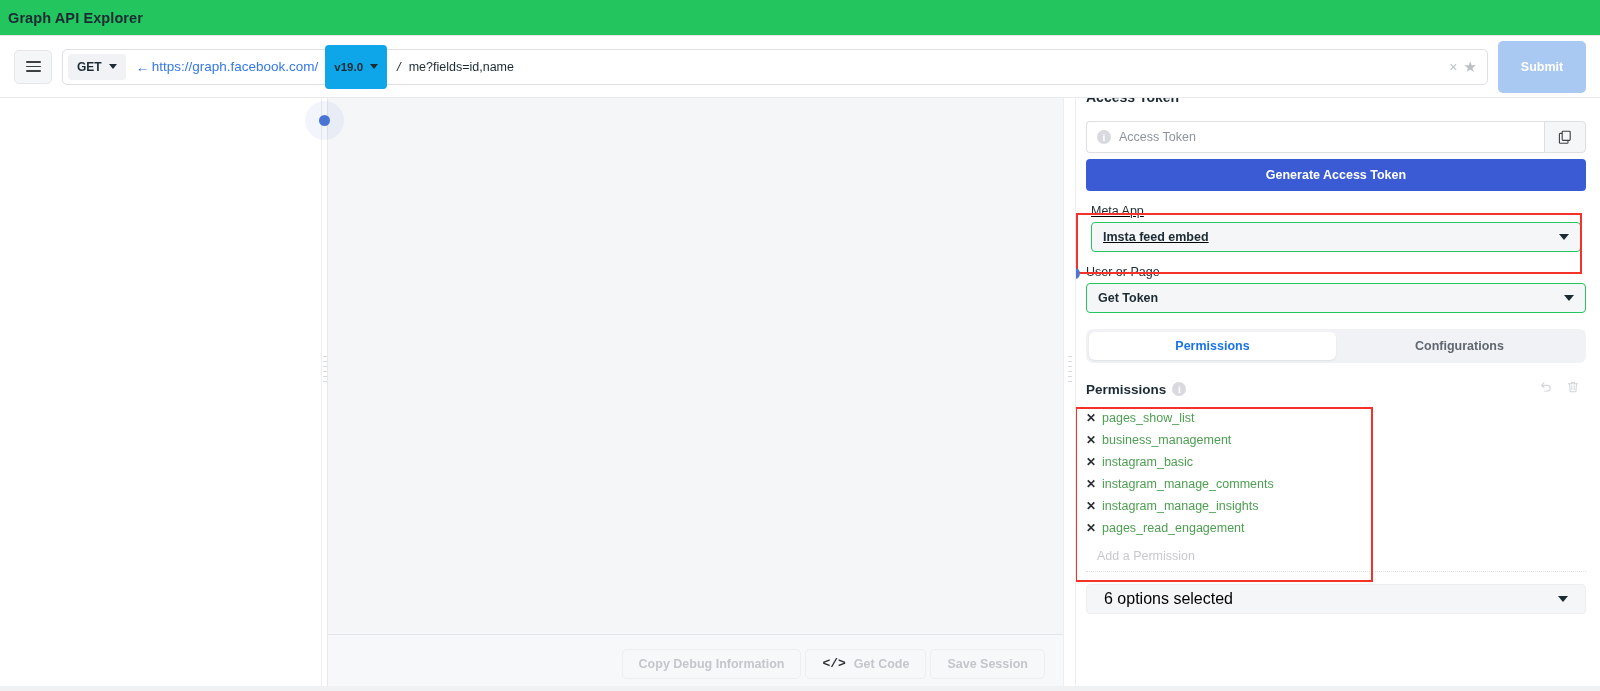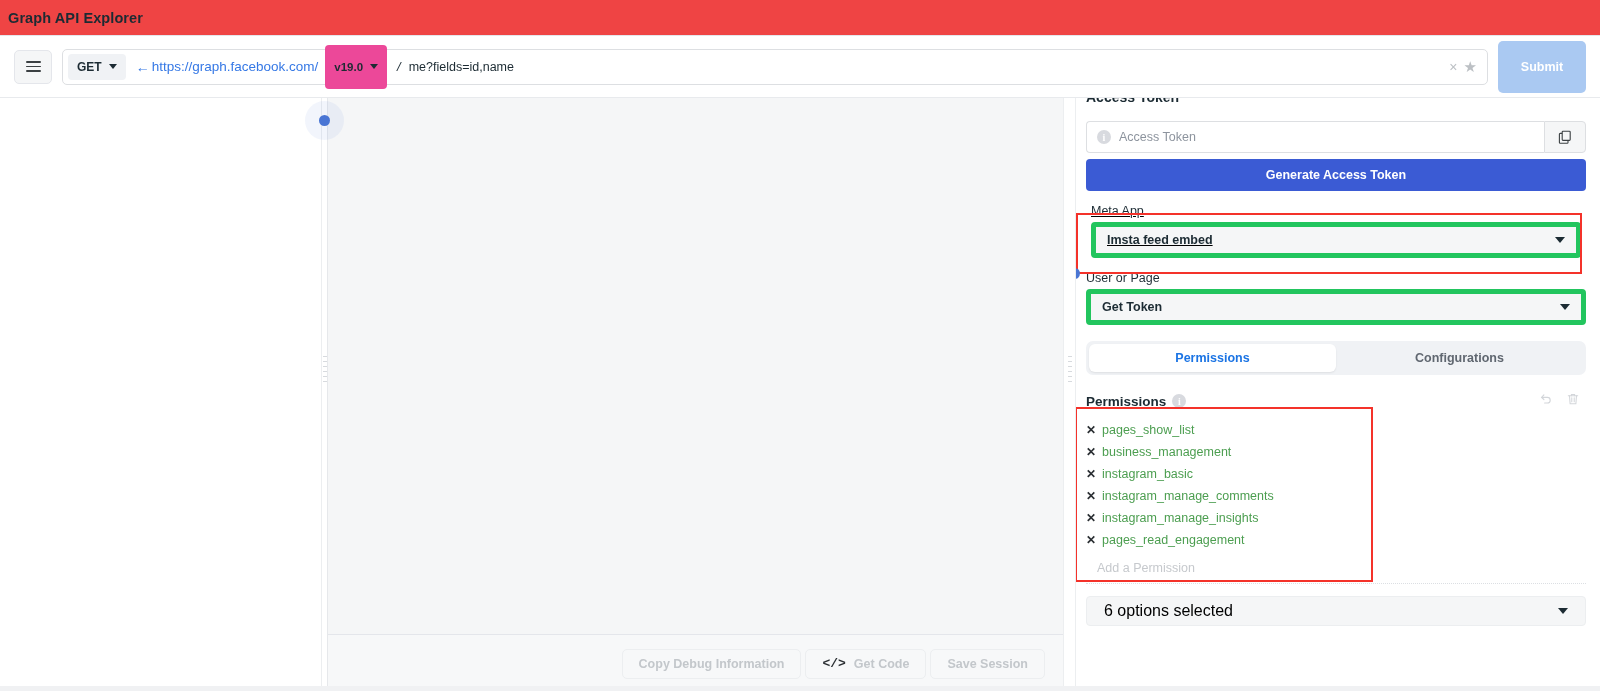--- a/index.html
+++ b/index.html
@@ -9,21 +9,21 @@
     font-family: "Liberation Sans", sans-serif;
     overflow: hidden;
   }
 
   
   .page-header {
     height: 35px;
     display: flex;
     align-items: center;
     padding-left: 8px;
-    background: #ef4444;
+    background: #22c55e;
   }
   .page-title {
     font-size: 14.5px;
     font-weight: 700;
     color: #1c2b33;
     letter-spacing: .1px;
   }
   .header-rule {
     height: 1px;
     background: #e4e6eb;
@@ -93,21 +93,21 @@
     cursor: pointer;
   }
   .base-url {
     color: #3578e5;
     font-size: 13.5px;
     white-space: nowrap;
     margin-right: 7px;
   }
   .version-select {
     height: 44px;
-    background: #ec4899;
+    background: #0ea5e9;
     border-radius: 4px;
     display: flex; align-items: center;
     gap: 7px;
     padding: 0 9px;
     font-size: 11.5px;
     font-weight: 700;
     color: #1c2b33;
     cursor: pointer;
   }
   .slash {
@@ -323,21 +323,21 @@
 
   .field-label {
     font-size: 12.5px;
     color: #1c2b33;
     margin-top: 9px;
     margin-bottom: 4px;
   }
   .dropdown {
     height: 30px;
     background: #f5f6f7;
-    border: 5px solid #22c55e;
+    border: 1px solid #22c55e;
     border-radius: 4px;
     display: flex; align-items: center;
     justify-content: space-between;
     padding: 13px 11px;
     cursor: pointer;
   }
   .dropdown span.val {
     font-size: 12.5px;
     font-weight: 700;
     color: #1c2b33;

